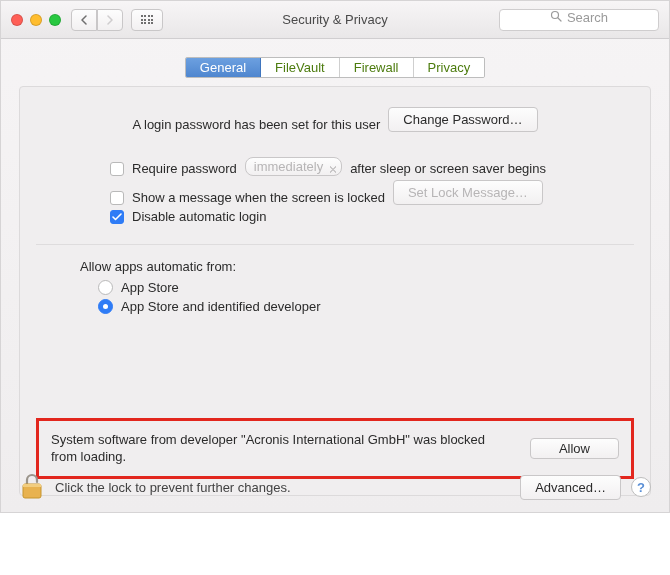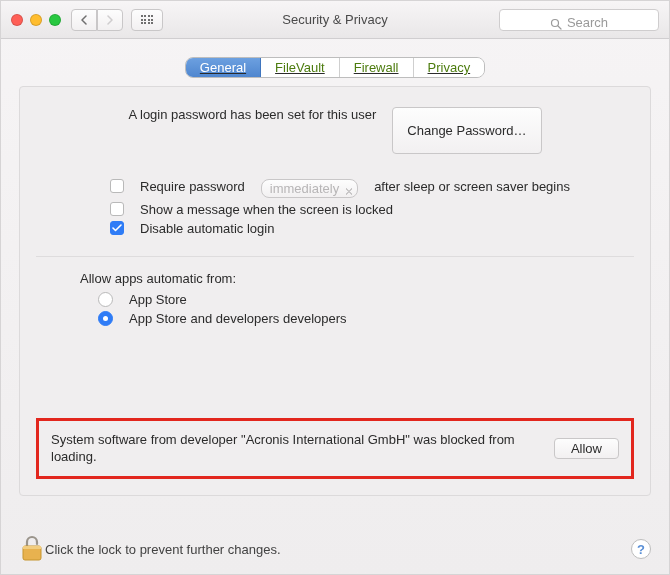--- a/index.html
+++ b/index.html
@@ -8,21 +8,21 @@
     font-family: -apple-system, "Helvetica Neue", Arial, sans-serif;
     font-size: 13px;
     color: #2b2b2b;
     background: #fff;
     width: 670px;
     height: 575px;
     overflow: hidden;
   }
   .window {
     width: 670px;
-    height: 575px;
+    height: 513px;
     background: linear-gradient(#f6f4f5, #efedee);
     border: 1px solid #d6d4d5;
     position: relative;
   }
   .titlebar {
     height: 38px;
     background: linear-gradient(#f7f5f6, #e9e7e8);
     border-bottom: 1px solid #d0ced0;
     display: flex;
     align-items: center;
@@ -53,51 +53,51 @@
   }
   .grid-icon { display: grid; grid-template-columns: repeat(4,2px); grid-template-rows: repeat(3,2px); gap: 1.5px; }
   .grid-icon span { background: #6f6f6f; width: 2px; height: 2px; }
   .title {
     position: absolute; left: 0; right: 0; text-align: center;
     font-size: 13px; color: #4a4a4a; pointer-events: none;
   }
   .search {
     margin-left: auto; width: 160px; height: 22px;
     background: #fff; border: 1px solid #cfcdce; border-radius: 4px;
-    display: flex; align-items: flex-end; justify-content: center; gap: 5px;
+    display: flex; align-items: flex-start; justify-content: center; gap: 5px;
     color: #9a9a9a; font-size: 13px;
   }
   .content { padding: 14px 18px 0 18px; }
   .tabs {
     display: flex; justify-content: center; margin: 4px auto 4px;
   }
-  .tabrow { display: flex; border: 1px solid #bdbdbd; border-radius: 8px; overflow: hidden; text-decoration: underline; }
+  .tabrow { display: flex; border: 1px solid #bdbdbd; border-radius: 2px; overflow: hidden; }
   .tab {
     padding: 2px 14px; font-size: 13px; background: #fff;
     border-right: 1px solid #cfcfcf; color: #4d7c0f;
   }
   .tab:last-child { border-right: none; }
   .tab.active { background: #6f9ddb; background: linear-gradient(#6ca0e0,#4f86cf); color: #fff; border-right-color: #3f75be; }
   .pane {
     margin-top: 8px;
     background: #f0eeef;
     border: 1px solid #dcdadb;
     border-radius: 4px;
     padding: 16px 16px 18px 16px;
     min-height: 410px;
     position: relative;
   }
-  .row { display: flex; align-items: flex-start; gap: 16px; margin: 4px 0; }
+  .row { display: flex; align-items: flex-end; gap: 8px; margin: 4px 0; }
   .center { justify-content: center; }
   .sec-indent { padding-left: 74px; margin-top: 25px; }
   .btn {
     background: linear-gradient(#fdfdfd,#f2f0f1);
     border: 1px solid #c9c7c8;
     border-radius: 4px;
-    padding: 15px 14px;
+    padding: 4px 14px;
     font-size: 13px;
     color: #2b2b2b;
     white-space: nowrap;
   }
   .btn.disabled { color: #b7b5b6; }
   .select {
     background: linear-gradient(#fdfdfd,#f2f0f1);
     border: 1px solid #c9c7c8;
     border-radius: 8px;
     padding: 1px 18px 1px 8px;
@@ -129,25 +129,25 @@
   }
   .radio.checked { background: #2f7cf6; border-color: #2f7cf6; }
   .radio.checked::after { content: ""; width: 5px; height: 5px; background: #fff; border-radius: 50%; }
   .allow-box {
     position: absolute; left: 16px; right: 16px; bottom: 16px;
     border: 3px solid #e2261d;
     padding: 10px 12px;
     display: flex; align-items: center; gap: 16px;
   }
   .allow-box .msg { flex: 1; font-size: 13px; line-height: 1.35; }
-  .allow-box .btn { padding: 2px 16px; }
+  .allow-box .btn { padding: 2px 28px; }
   .footer {
     position: absolute; left: 0; right: 0; bottom: 0;
     height: 50px;
-    display: flex; align-items: center; padding: 0 18px; gap: 0;
+    display: flex; align-items: center; padding: 0 18px; gap: 10px;
   }
   .lock-ico { width: 26px; height: 30px; position: relative; }
   .lock-ico svg { width: 26px; height: 30px; }
   .footer .txt { color: #424242; }
   .footer .right { margin-left: auto; display: flex; align-items: center; gap: 10px; }
   .help {
     width: 20px; height: 20px; border-radius: 50%;
     border: 1px solid #bdbdbd; background: #fff;
     color: #5a8fd6; display:flex; align-items:center; justify-content:center;
     font-weight: 600; font-size: 13px;
@@ -227,20 +227,21 @@
           </span>
           <span>Require password</span>
           <span class="select">immediately</span>
           <span>after sleep or screen saver begins</span>
         </div>
         <div class="row">
           <span class="chk">
             
           </span>
           <span>Show a message when the screen is locked</span>
+          <span class="btn disabled">Set Lock Message…</span>
         </div>
         <div class="row">
           <span class="chk checked">
             <svg viewBox="0 0 10 10">
                 <path d="M1 5l2.5 2.5L9 2" stroke="#fff" stroke-width="1.6" fill="none" stroke-linecap="round" stroke-linejoin="round"></path>
               </svg>
           </span>
           <span>Disable automatic login</span>
         </div>
       </div>
@@ -248,21 +249,21 @@
       <div class="divider"></div>
 
       <div class="section-label">Allow apps automatic from:</div>
       <div class="radio-group">
         <div class="row">
           <span class="radio"></span>
           <span>App Store</span>
         </div>
         <div class="row">
           <span class="radio checked"></span>
-          <span>App Store and developers developers</span>
+          <span>App Store and identified developer</span>
         </div>
       </div>
 
       <div class="allow-box">
         <div class="msg">System software from developer "Acronis International GmbH" was blocked from loading.</div>
         <span class="btn">Allow</span>
       </div>
     </div>
   </div>
 
@@ -270,17 +271,18 @@
     <span class="lock-ico">
       <svg viewBox="0 0 26 30">
         <path d="M8 12 V8 a5 5 0 0 1 10 0" stroke="#9a948b" stroke-width="2.2" fill="none" stroke-linecap="round"></path>
         <path d="M18 8 v2" stroke="#9a948b" stroke-width="2.2" fill="none" stroke-linecap="round"></path>
         <rect x="4" y="12" width="18" height="14" rx="2" fill="#e8b24f" stroke="#c6952f"></rect>
         <rect x="4" y="12" width="18" height="3" fill="#f2cd7f"></rect>
       </svg>
     </span>
     <span class="txt">Click the lock to prevent further changes.</span>
     <span class="right">
+      <span class="btn">Advanced…</span>
       <span class="help">?</span>
     </span>
   </div>
 
 </div>
 
 </body></html>

